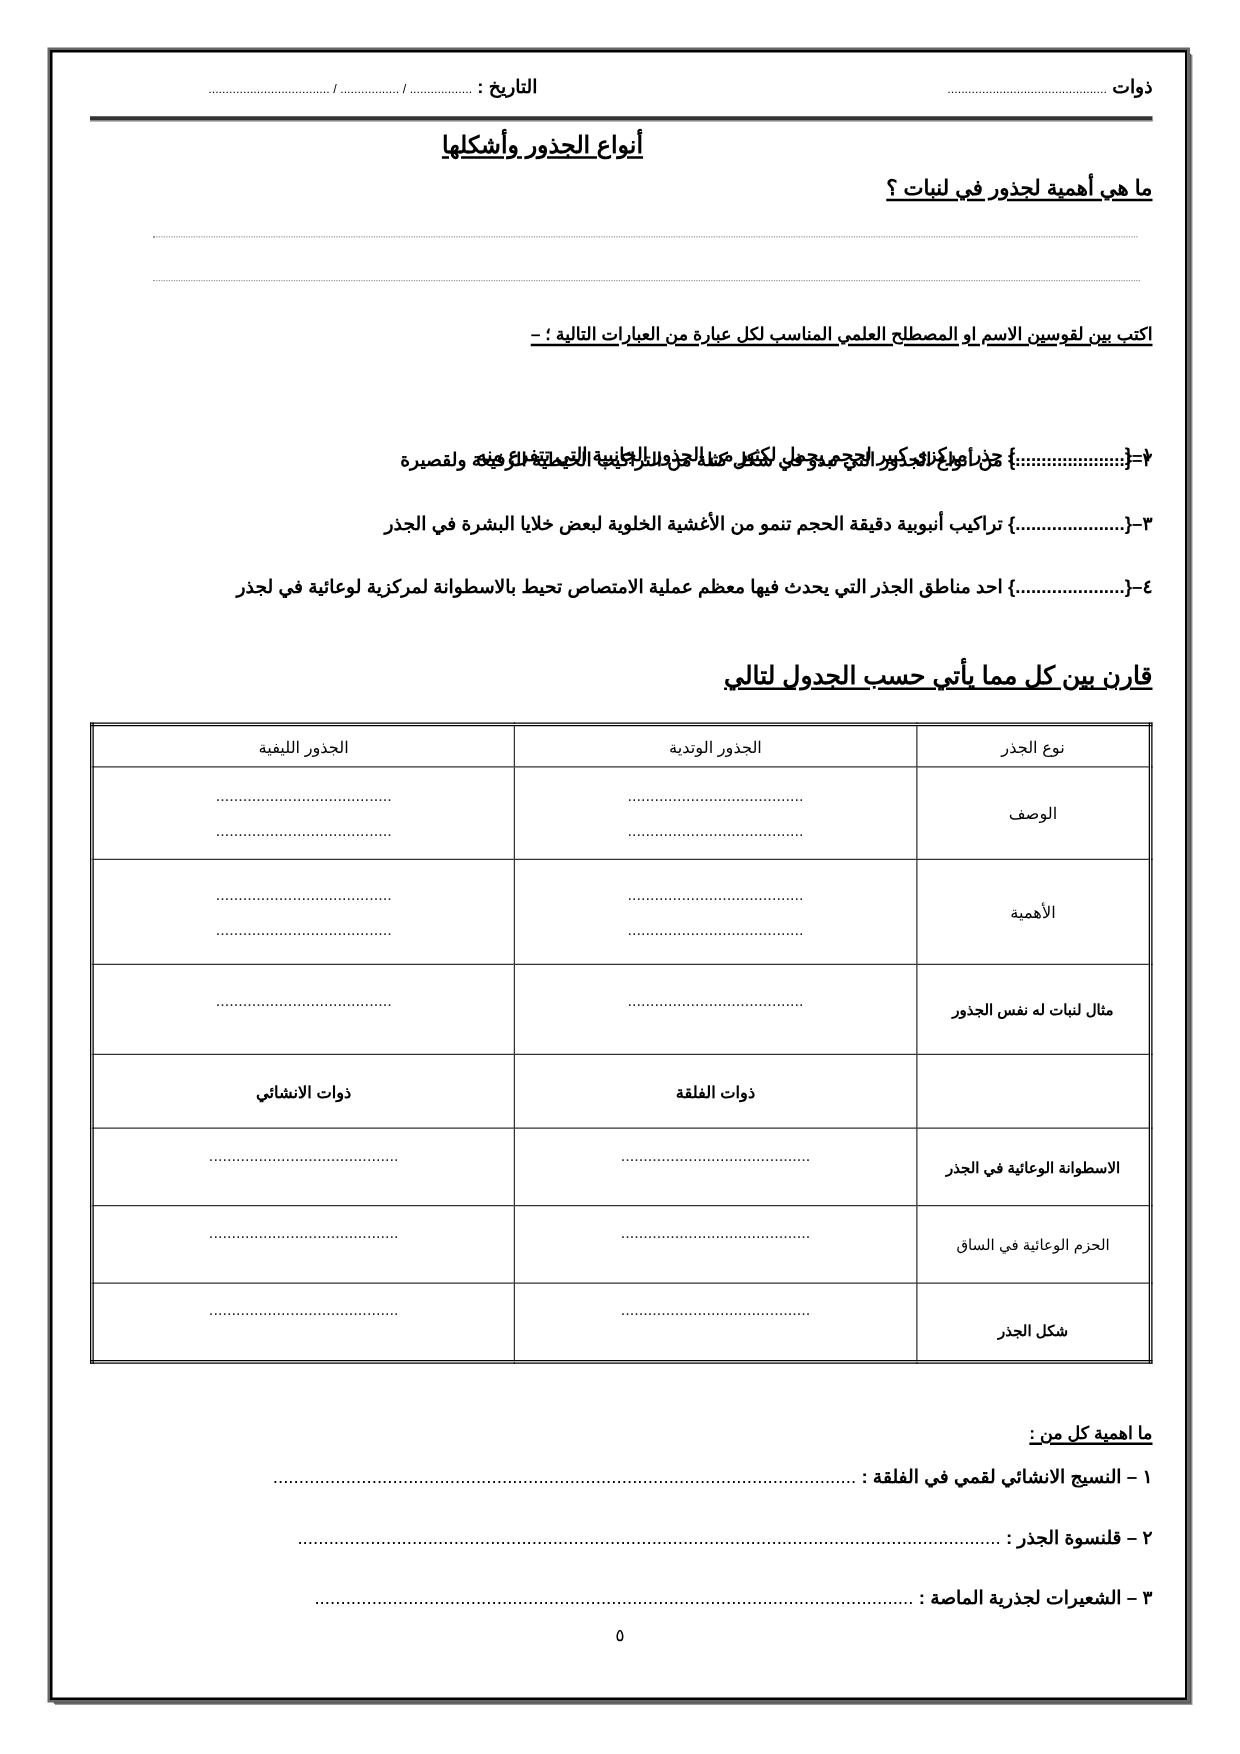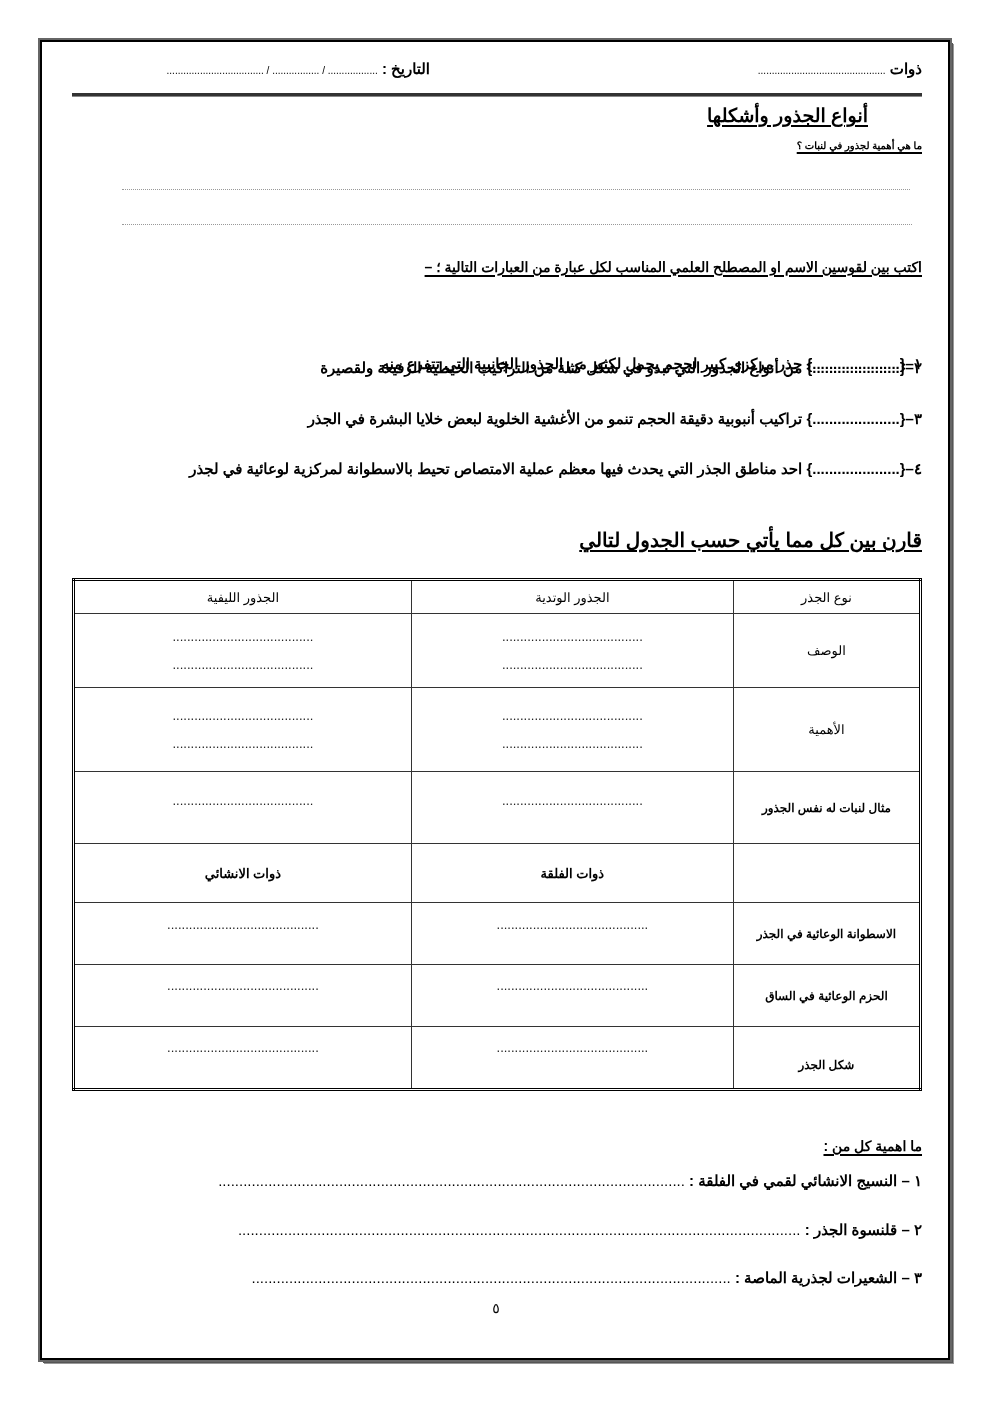--- a/index.html
+++ b/index.html
@@ -33,23 +33,23 @@
 <div class="abs rtl bold" style="right:70px; top:60px; font-size:15px;">
   <span>ذوات</span>
   <span style="font-weight:normal; font-size:10px; letter-spacing:0;">..............................................</span>
 </div>
 <div class="abs rtl" style="left:70px; top:60px; width:360px; font-size:15px;">
   <span class="bold">التاريخ :</span>
   <span style="font-size:10px;">.................. / ................. / ...................................</span>
 </div>
 <div class="hdr-line"></div>
 
-<div class="abs bold u" style="left:0; width:868px; top:104px; text-align:right; font-size:19px; direction:rtl;">أنواع الجذور وأشكلها</div>
+<div class="abs bold u" style="left:0; width:868px; top:104px; text-align:center; font-size:19px; direction:rtl;">أنواع الجذور وأشكلها</div>
 
-<div class="abs rtl bold u" style="right:70px; top:140px; font-size:10px;">ما هي أهمية لجذور في لنبات ؟</div>
+<div class="abs rtl bold u" style="right:70px; top:140px; font-size:17px;">ما هي أهمية لجذور في لنبات ؟</div>
 <div class="dots-light" style="left:122px; width:788px; top:189px;"></div>
 <div class="dots-light" style="left:122px; width:790px; top:224px;"></div>
 
 <div class="abs rtl bold u" style="right:70px; top:259px; font-size:14px;">اكتب بين لقوسين الاسم او المصطلح العلمي المناسب لكل عبارة من العبارات التالية ؛ –</div>
 
 <div class="item" style="top:310px;margin-top:45px;">
   <span>١–</span><span>{.....................}</span>
   <span>جذر مركزي كبير لحجم يحمل لكثير من الجذور الجانبية التي تتفرع منه</span>
 </div>
 <div class="item" style="top:359px;">
@@ -118,21 +118,21 @@
   <tr style="height:62px">
     <td style="font-weight:bold; font-size:12px; ">الاسطوانة الوعائية في الجذر</td>
     <td>
           <div class="cell-dots" style="margin-top:-18px">..........................................</div>
         </td>
     <td>
           <div class="cell-dots" style="margin-top:-18px">..........................................</div>
         </td>
   </tr>
   <tr style="height:62px">
-    <td style="font-weight:bold; font-size:12px; ">الحزم الوعائية في الساق</td>
+    <td style="font-weight:normal; font-size:12px; ">الحزم الوعائية في الساق</td>
     <td>
           <div class="cell-dots" style="margin-top:-20px">..........................................</div>
         </td>
     <td>
           <div class="cell-dots" style="margin-top:-20px">..........................................</div>
         </td>
   </tr>
   <tr style="height:63px">
     <td style="font-weight:bold; font-size:12px; padding-top:14px;">شكل الجذر</td>
     <td>

